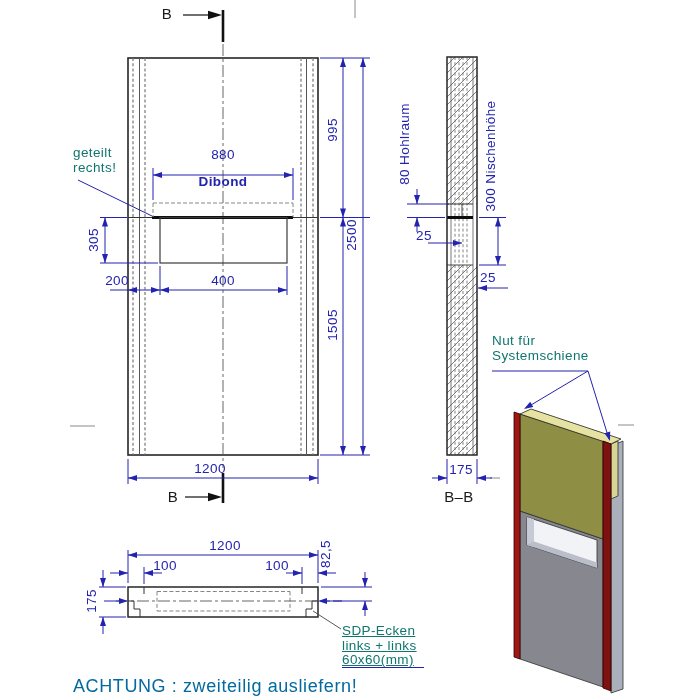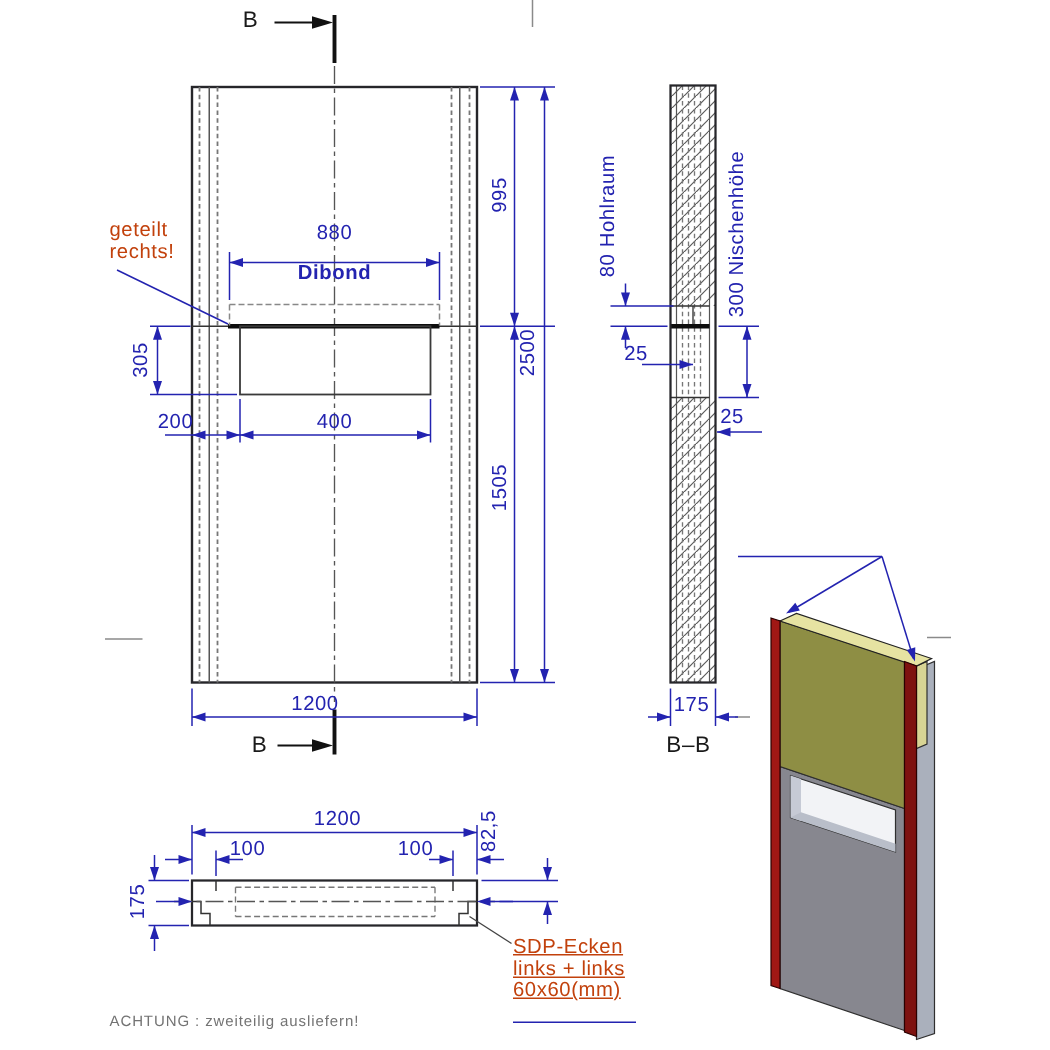--- a/index.html
+++ b/index.html
@@ -3,23 +3,23 @@
 <meta charset="utf-8">
 <style>
   html,body{margin:0;padding:0;background:#ffffff;}
   #sheet{position:relative;width:700px;height:700px;background:#ffffff;overflow:hidden;
          font-family:"Liberation Sans", sans-serif;}
   #linework{position:absolute;left:0;top:0;}
   .lbl{position:absolute;color:#2323b0;font-size:13.5px;letter-spacing:.4px;white-space:nowrap;
        transform:translate(-50%,-50%);line-height:14px;}
   .lbl.rot{transform:translate(-50%,-50%) rotate(-90deg);}
   .lbl.black{color:#1a1a1a;font-size:15px;}
-  .note{position:absolute;color:#c2410c;font-size:13.5px;letter-spacing:.4px;line-height:14.5px;white-space:nowrap;}
-  .warn{position:absolute;color:#737373;font-size:10px;letter-spacing:.6px;white-space:nowrap;}
-  .ul{border-bottom:1.2px solid #2323b0;padding-bottom:14px;padding-right:10px;}
+  .note{position:absolute;color:#0f766e;font-size:13.5px;letter-spacing:.4px;line-height:14.5px;white-space:nowrap;}
+  .warn{position:absolute;color:#0369a1;font-size:18px;letter-spacing:.6px;white-space:nowrap;}
+  .ul{border-bottom:1.2px solid #2323b0;padding-bottom:0;padding-right:10px;}
 </style>
 </head>
 <body>
 
 <div id="sheet">
 
 <svg id="linework" width="700" height="700" viewBox="0 0 700 700">
   <defs>
     <pattern id="hatch" width="8" height="8" patternUnits="userSpaceOnUse">
       <path d="M-2,10 L10,-2" stroke="#5a5a5a" stroke-width="0.8"></path>
@@ -262,20 +262,24 @@
   <div>rechts!</div>
 </div>
 
 <div class="lbl rot" style="left:405px;top:144px;">80 Hohlraum</div>
 <div class="lbl rot" style="left:491px;top:156px;">300 Nischenhöhe</div>
 <div class="lbl" style="left:424px;top:236px;">25</div>
 <div class="lbl" style="left:488px;top:278px;">25</div>
 <div class="lbl" style="left:461px;top:470px;">175</div>
 <div class="lbl black" style="left:459px;top:497px;">B–B</div>
 
+<div class="note" style="left:492px;top:334px;">
+  <div>Nut für</div>
+  <div>Systemschiene</div>
+</div>
 
 <div class="lbl" style="left:225px;top:546px;">1200</div>
 <div class="lbl" style="left:165px;top:566px;">100</div>
 <div class="lbl" style="left:277px;top:566px;">100</div>
 <div class="lbl rot" style="left:92px;top:601px;">175</div>
 <div class="lbl rot" style="left:326px;top:554px;">82,5</div>
 
 <div class="note" style="left:342px;top:624px;text-decoration:underline;">
   <div>SDP-Ecken</div>
   <div>links + links</div>

